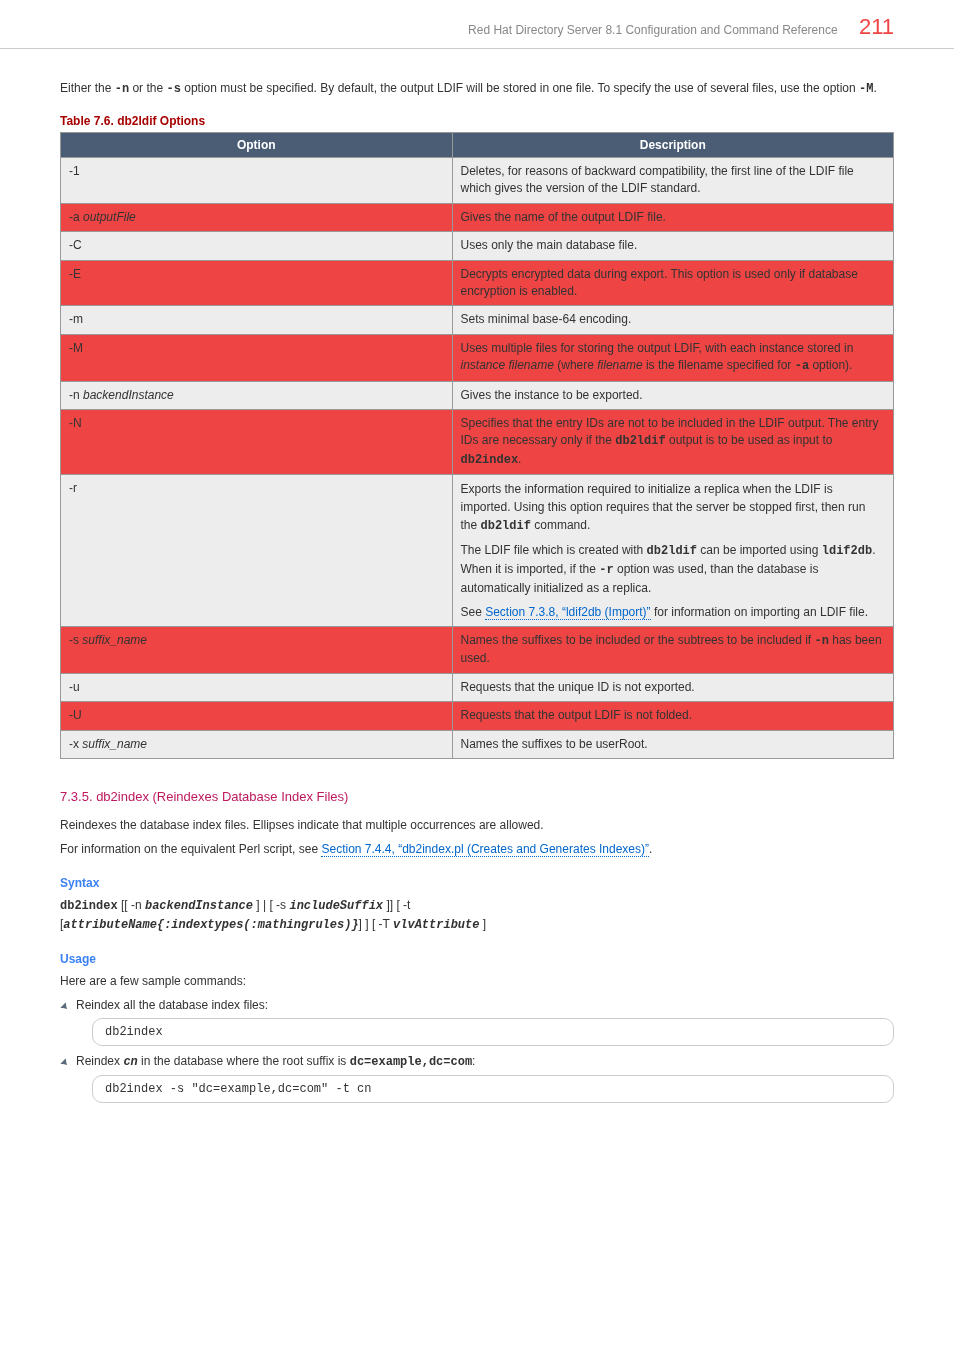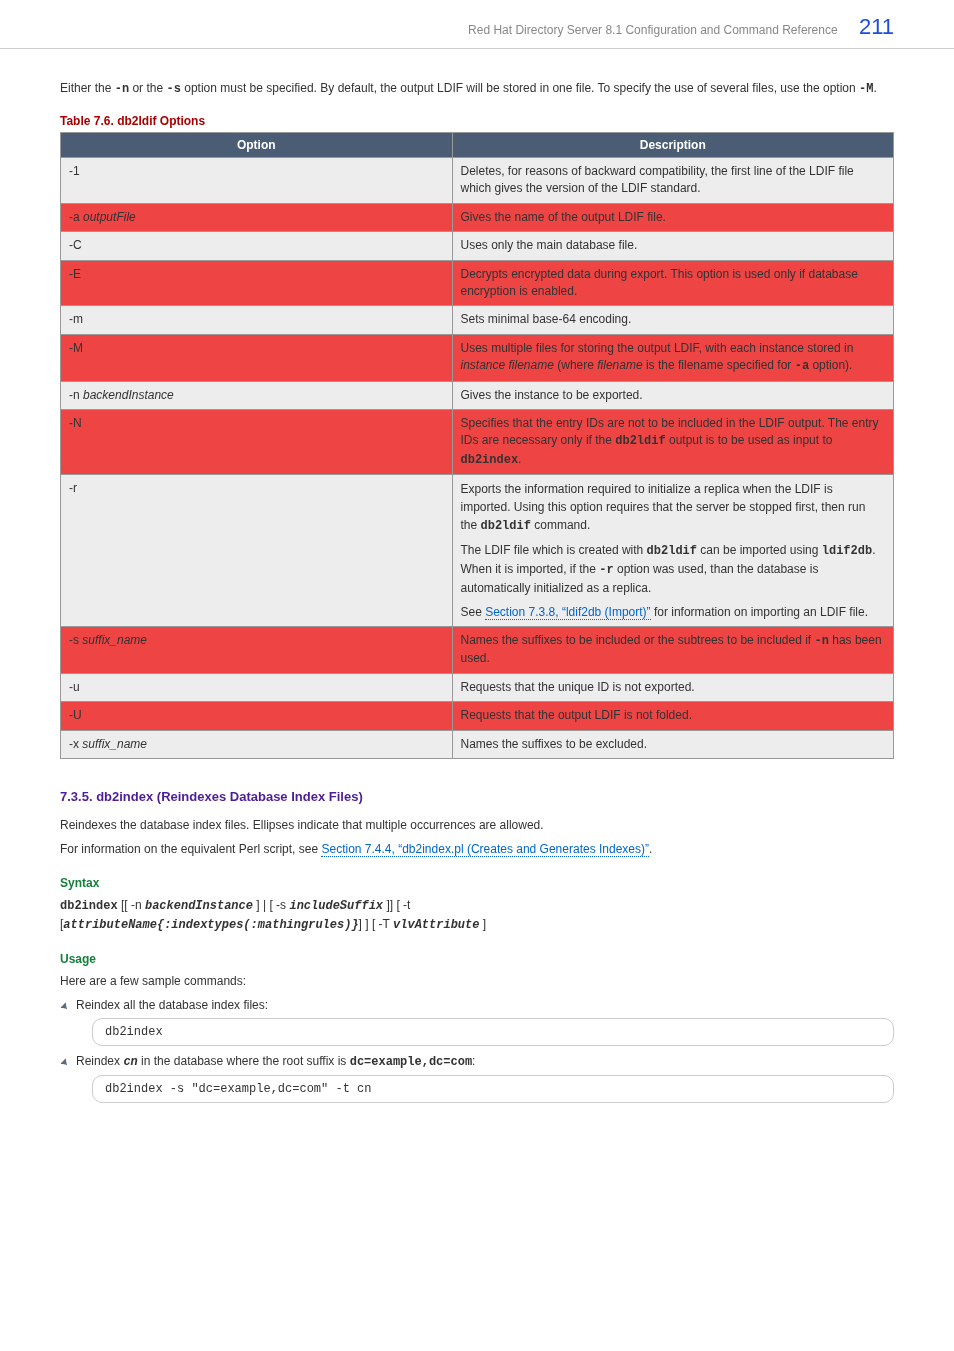--- a/index.html
+++ b/index.html
@@ -11,21 +11,21 @@
     width: 954px;
   }
   .header-bar {
     border-bottom: 1px solid #ccc;
     padding: 14px 60px 8px 0;
     text-align: right;
     color: #888;
     font-size: 12px;
   }
   .header-bar .title { display: inline; margin-top: 37px; }
-  .header-bar .page { font-size: 22px; color: #1d4ed8; margin-left: 18px; font-weight: 300; }
+  .header-bar .page { font-size: 22px; color: #ef4444; margin-left: 18px; font-weight: 300; }
   .content {
     padding: 24px 60px 40px 60px;
   }
   p { margin: 6px 0; line-height: 1.5; }
   .mono-bold { font-family: "Liberation Mono", "Courier New", monospace; font-weight: bold; font-size: 12px; }
   .italic { font-style: italic; }
   h3.table-title {
     color: #a70000;
     font-size: 12px;
     font-weight: bold;
@@ -50,27 +50,27 @@
     vertical-align: top;
     border: 1px solid #999;
     line-height: 1.45;
     font-size: 12px;
   }
   table.opt tr.shade td { background: #ededed; }
   table.opt tr.plain td { background: #ef4444; }
   table.opt td p { margin: 6px 0 0 0; }
   table.opt td p:first-child { margin-top: 0; }
   h2.sect {
-    color: #4c1d95;
+    color: #be185d;
     font-size: 13px;
-    font-weight: bold;
+    font-weight: normal;
     margin: 30px 0 12px 0;
   }
   h3.sub {
-    color: #15803d;
+    color: #3b82f6;
     font-size: 12px;
     font-weight: bold;
     margin: 18px 0 6px 0;
   }
   a.xlink {
     color: #0066cc;
     text-decoration: none;
     border-bottom: 1px dotted #0066cc;
   }
   ul.bullets {
@@ -182,21 +182,21 @@
         <tr class="shade">
           <td>-u</td>
           <td>Requests that the unique ID is not exported.</td>
         </tr>
         <tr class="plain">
           <td>-U</td>
           <td>Requests that the output LDIF is not folded.</td>
         </tr>
         <tr class="shade">
           <td>-x <span class="italic">suffix_name</span></td>
-          <td>Names the suffixes to be excluded.</td>
+          <td>Names the suffixes to be userRoot.</td>
         </tr>
       </tbody>
   </table>
 
   <h2 class="sect">7.3.5. db2index (Reindexes Database Index Files)</h2>
   <p>Reindexes the database index files. Ellipses indicate that multiple occurrences are allowed.</p>
   <p>
     <span>For information on the equivalent Perl script, see </span><a href="#" class="xlink">Section 7.4.4, “db2index.pl (Creates and Generates Indexes)”</a><span>.</span>
   </p>
 

